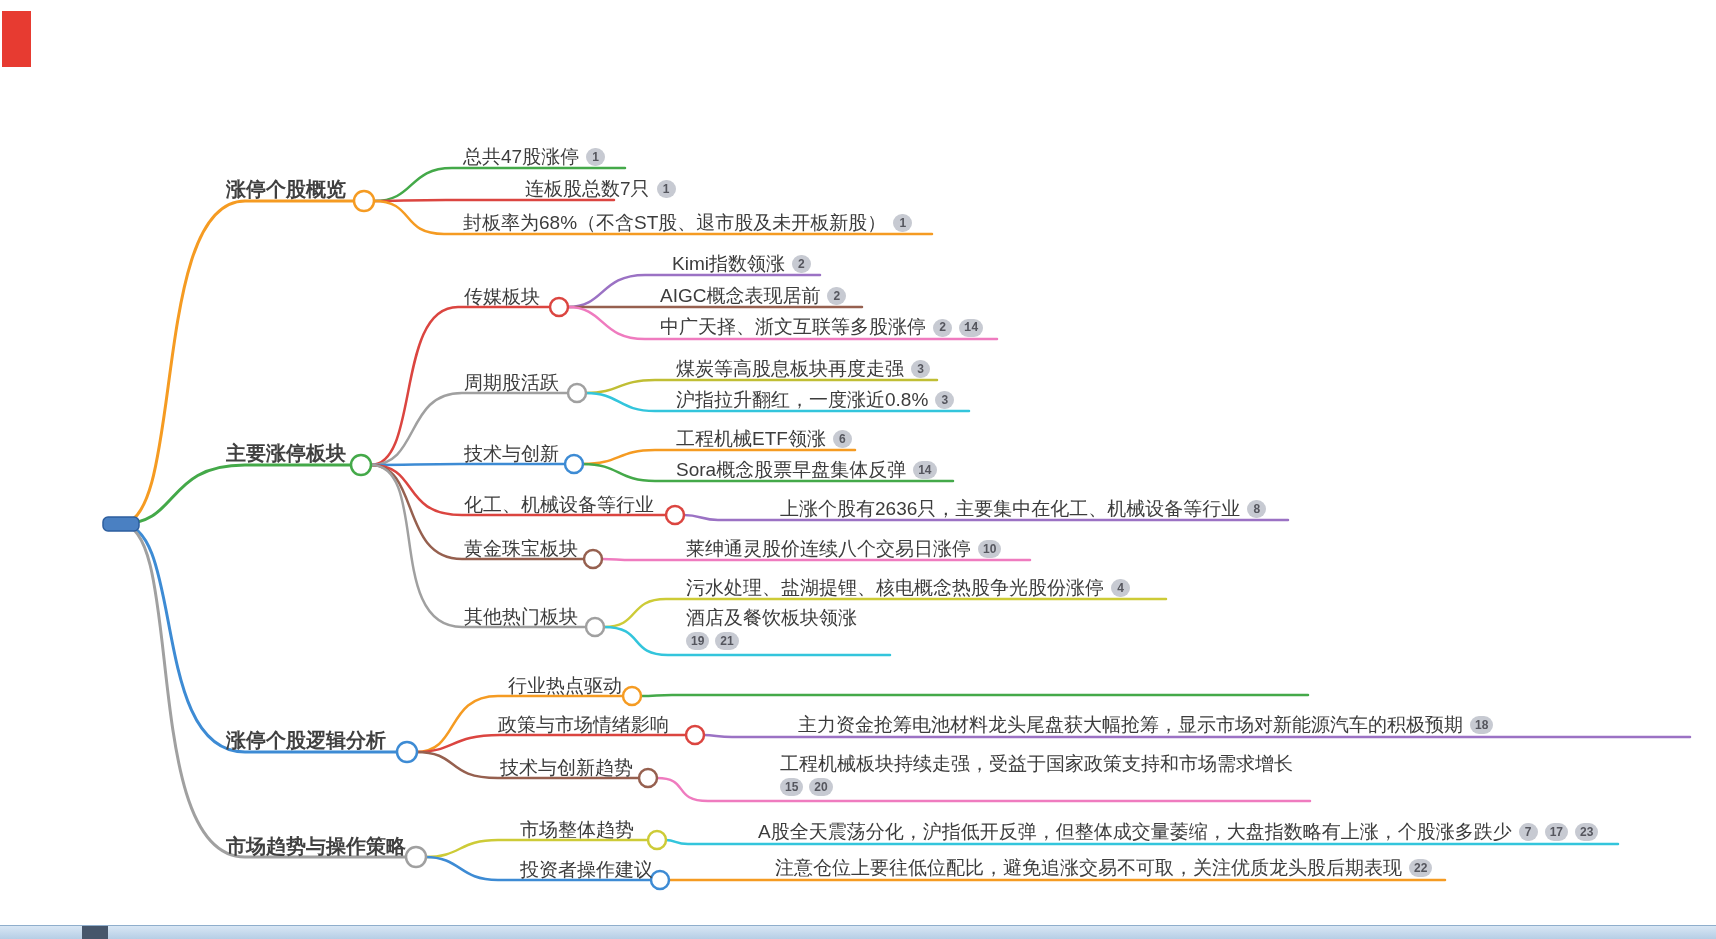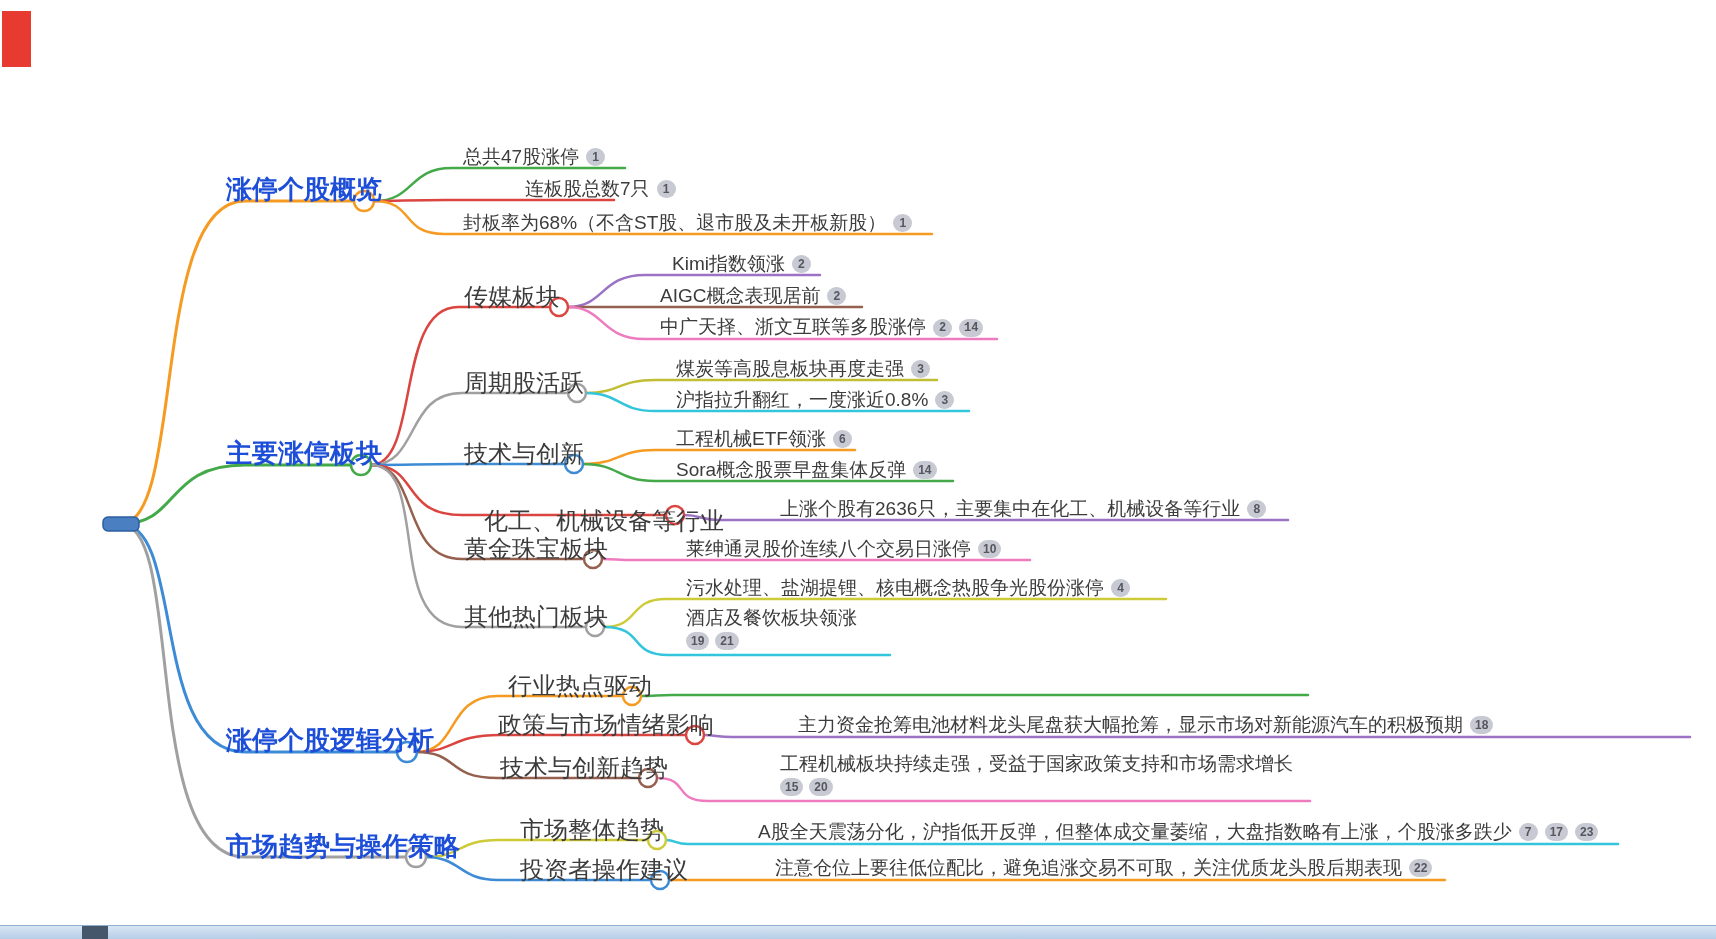--- a/index.html
+++ b/index.html
@@ -1,22 +1,22 @@
 <!DOCTYPE html>
 <html><head>
 <meta charset="utf-8">
 <style>
   html,body{margin:0;padding:0;background:#fff;}
   #canvas{position:relative;width:1716px;height:939px;overflow:hidden;background:#ffffff;
           font-family:"Liberation Sans",sans-serif;}
   #wires{position:absolute;left:0;top:0;z-index:1;}
-  .main-label{position:absolute;z-index:2;white-space:nowrap;color:#1d4ed8;
-              font-weight:bold;font-size:26px;line-height:24px;}
+  .main-label{position:absolute;z-index:2;white-space:nowrap;color:#404040;
+              font-weight:bold;font-size:20px;line-height:24px;}
   .node-label{position:absolute;z-index:2;white-space:nowrap;color:#3C3C3C;
-              font-size:24px;line-height:22px;}
+              font-size:19px;line-height:22px;}
   .leaf{position:absolute;z-index:2;white-space:nowrap;color:#3C3C3C;
         font-size:19px;line-height:24px;}
   .badge{display:inline-block;min-width:9px;padding:0 5px;height:18px;line-height:18px;
          border-radius:10px;background:#C7CAD2;color:#55565E;font-size:12px;font-weight:bold;
          text-align:center;margin-left:7px;vertical-align:2px;}
   .row2{margin-top:2px;line-height:18px;}
   .row2 .badge{margin-left:0;margin-right:6px;}
   .corner-red{position:absolute;left:2px;top:11px;width:29px;height:56px;background:#E73B31;z-index:3;}
   .taskbar{position:absolute;left:0;top:925px;width:1716px;height:14px;z-index:3;
            background:linear-gradient(#d8e6f4,#b3cce4);border-top:1px solid #8FAECC;}
@@ -103,21 +103,21 @@
   </svg>
 
   <div class="main-label" style="left:226px;top:177px;">涨停个股概览</div>
   <div class="main-label" style="left:226px;top:441px;">主要涨停板块</div>
   <div class="main-label" style="left:226px;top:728px;">涨停个股逻辑分析</div>
   <div class="main-label" style="left:226px;top:834px;">市场趋势与操作策略</div>
 
   <div class="node-label" style="left:464px;top:286px;">传媒板块</div>
   <div class="node-label" style="left:464px;top:372px;">周期股活跃</div>
   <div class="node-label" style="left:464px;top:443px;">技术与创新</div>
-  <div class="node-label" style="left:484px;top:494px;margin-top:16px;">化工、机械设备等行业</div>
+  <div class="node-label" style="left:464px;top:494px;">化工、机械设备等行业</div>
   <div class="node-label" style="left:464px;top:538px;">黄金珠宝板块</div>
   <div class="node-label" style="left:464px;top:606px;">其他热门板块</div>
   <div class="node-label" style="left:508px;top:675px;">行业热点驱动</div>
   <div class="node-label" style="left:498px;top:714px;text-align:center;">政策与市场情绪影响</div>
   <div class="node-label" style="left:500px;top:757px;">技术与创新趋势</div>
   <div class="node-label" style="left:520px;top:819px;">市场整体趋势</div>
   <div class="node-label" style="left:520px;top:859px;">投资者操作建议</div>
 
   <div class="leaf" style="left:463px;top:145px;">
     <span>总共47股涨停</span><span class="badge">1</span>

